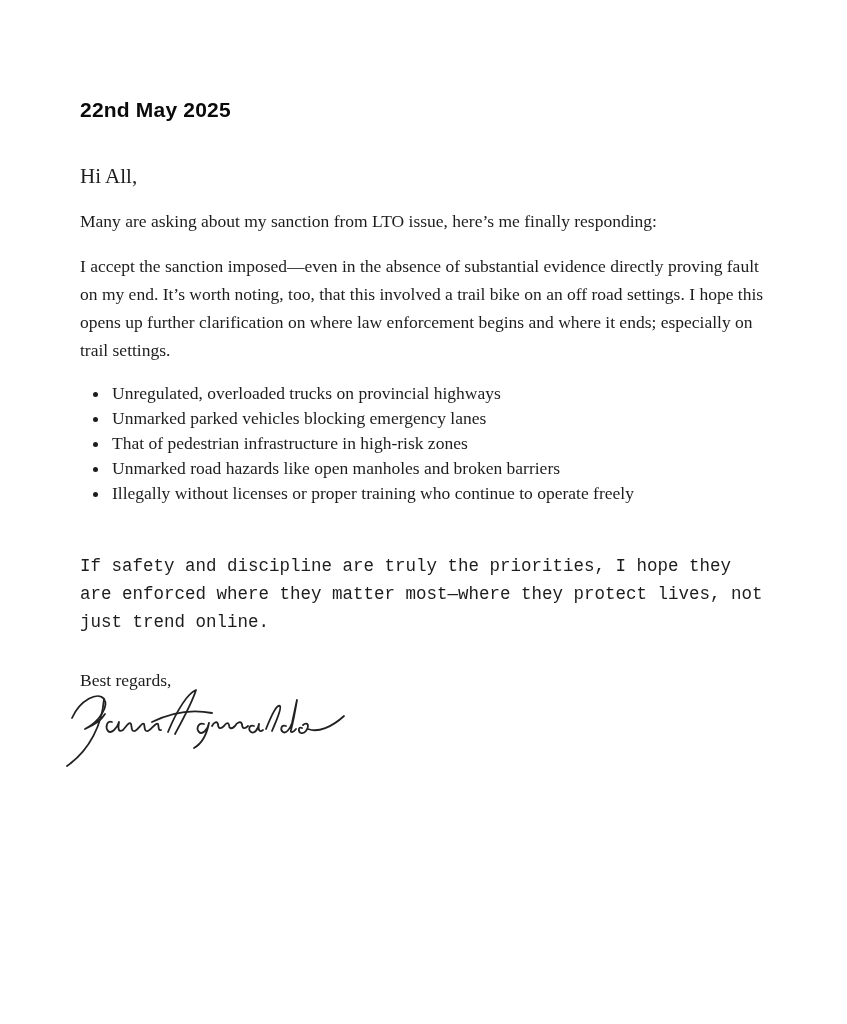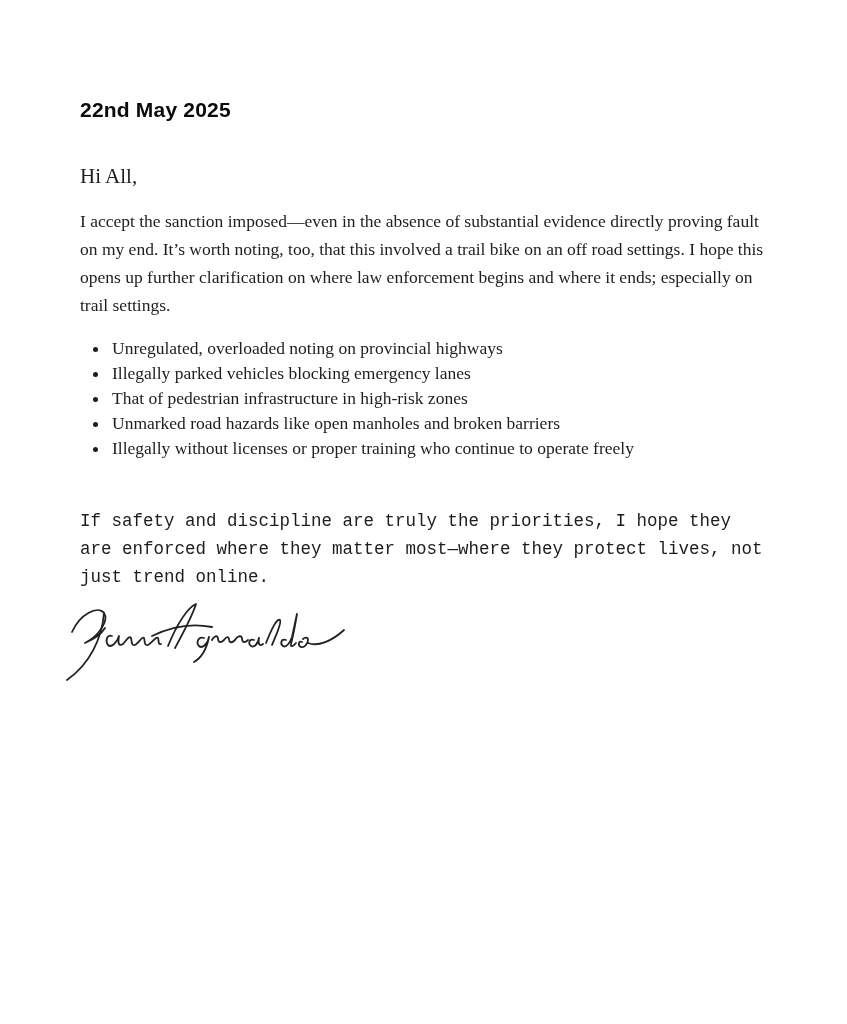--- a/index.html
+++ b/index.html
@@ -67,35 +67,37 @@
 </style>
 </head>
 <body>
 
 <div class="letter">
 
   <h1 class="date">22nd May 2025</h1>
 
   <p class="greeting">Hi All,</p>
 
+  <p class="para">Many are asking about my sanction from LTO issue, here’s me finally responding:</p>
 
   <p class="para">I accept the sanction imposed—even in the absence of substantial evidence directly proving fault on my end. It’s worth noting, too, that this involved a trail bike on an off road settings. I hope this opens up further clarification on where law enforcement begins and where it ends; especially on trail settings.</p>
 
 
 
   <ul class="bullet-list">
-    <li>Unregulated, overloaded noting on provincial highways</li>
-    <li>Illegally parked vehicles blocking emergency lanes</li>
+    <li>Unregulated, overloaded trucks on provincial highways</li>
+    <li>Unmarked parked vehicles blocking emergency lanes</li>
     <li>That of pedestrian infrastructure in high-risk zones</li>
     <li>Unmarked road hazards like open manholes and broken barriers</li>
     <li>Illegally without licenses or proper training who continue to operate freely</li>
   </ul>
 
   <p class="para closing-para">If safety and discipline are truly the priorities, I hope they are enforced where they matter most—where they protect lives, not just trend online.</p>
 
+  <p class="sign-off">Best regards,</p>
 
   <div class="signature">
     <svg width="300" height="90" viewBox="0 0 300 90" role="img" aria-label="Yanna Aguinaldo">
       <g fill="none" stroke="#222222" stroke-width="1.8" stroke-linecap="round" stroke-linejoin="round">
 
         <path d="M12 32 C20 14 38 5 44 13 C49 20 40 35 25 43 C34 39 42 33 45 28"></path>
 
         <path d="M44 13 C42 38 30 64 7 80"></path>
 
         <path d="M52 36 C47 34 45 41 48 45 C51 48 57 43 59 36 C58 42 58 47 63 44 C66 41 69 35 71 38 C72 41 71 46 75 45 C79 43 82 36 84 38 C85 41 84 46 88 45 C92 43 96 36 98 38 C99 41 98 45 101 44"></path>

